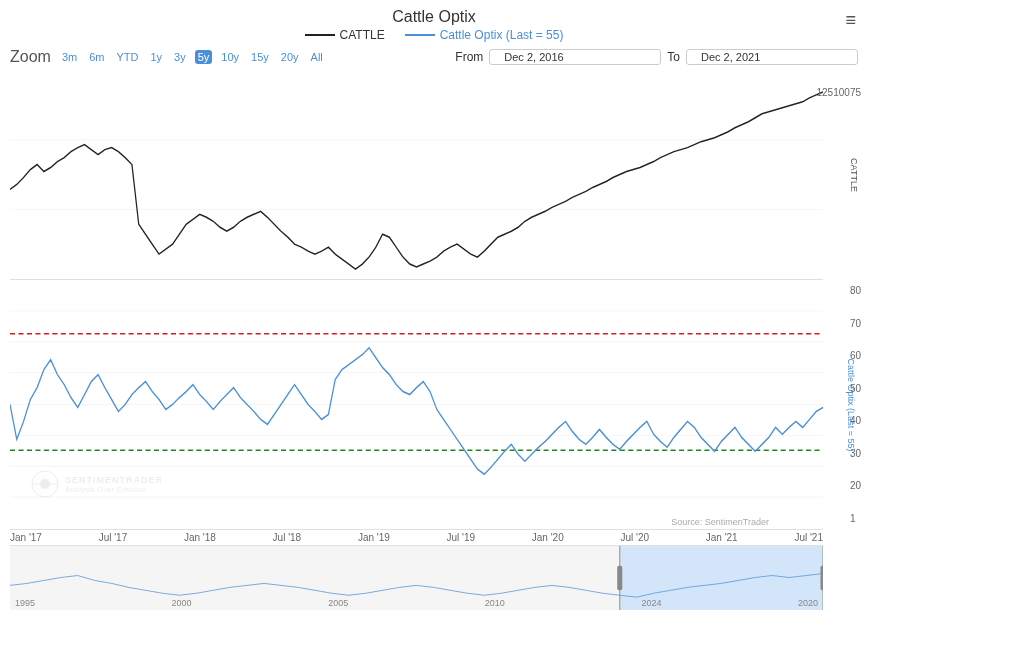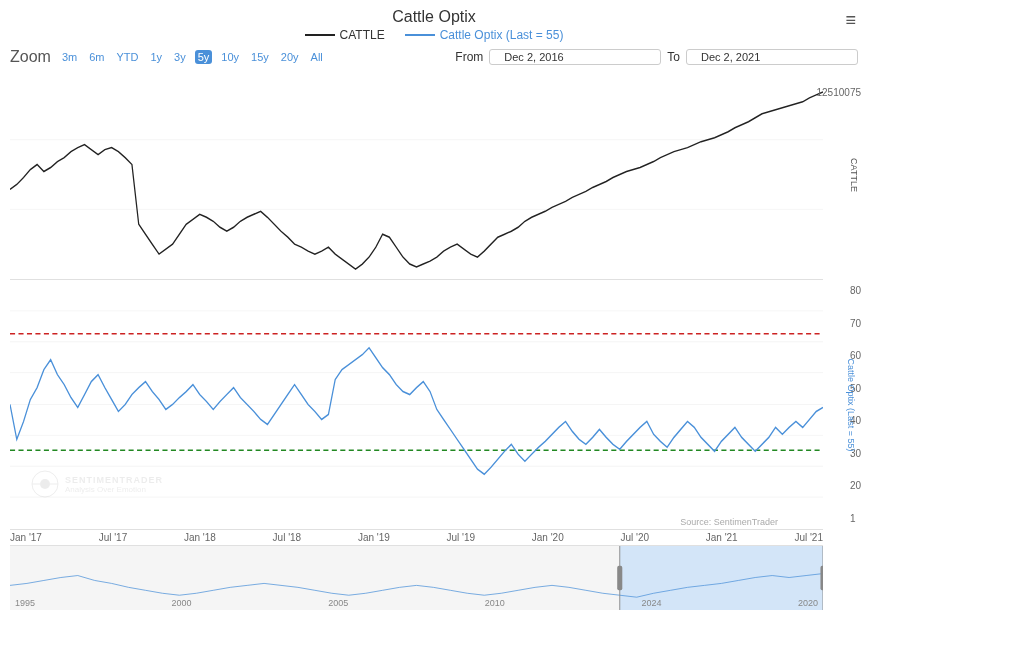--- a/index.html
+++ b/index.html
@@ -133,21 +133,21 @@
     .mini-chart {
       height: 65px;
       position: relative;
       border-top: 1px solid #e0e0e0;
       background: #000000;
     }
 
     .source-label {
       position: absolute;
       bottom: 2px;
-      right: 45px;
+      right: 54px;
       font-size: 9px;
       color: #aaa;
     }
 
     
     .watermark {
       position: absolute;
       left: 20px;
       bottom: 30px;
       opacity: 0.15;

